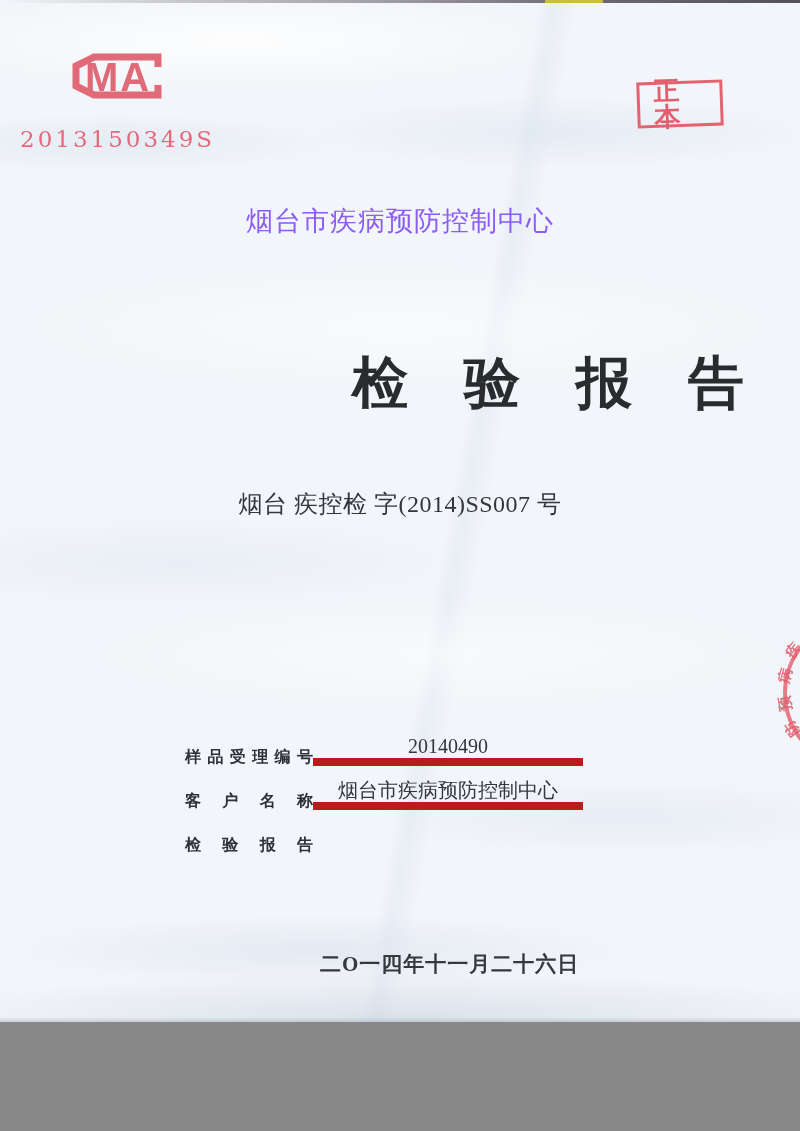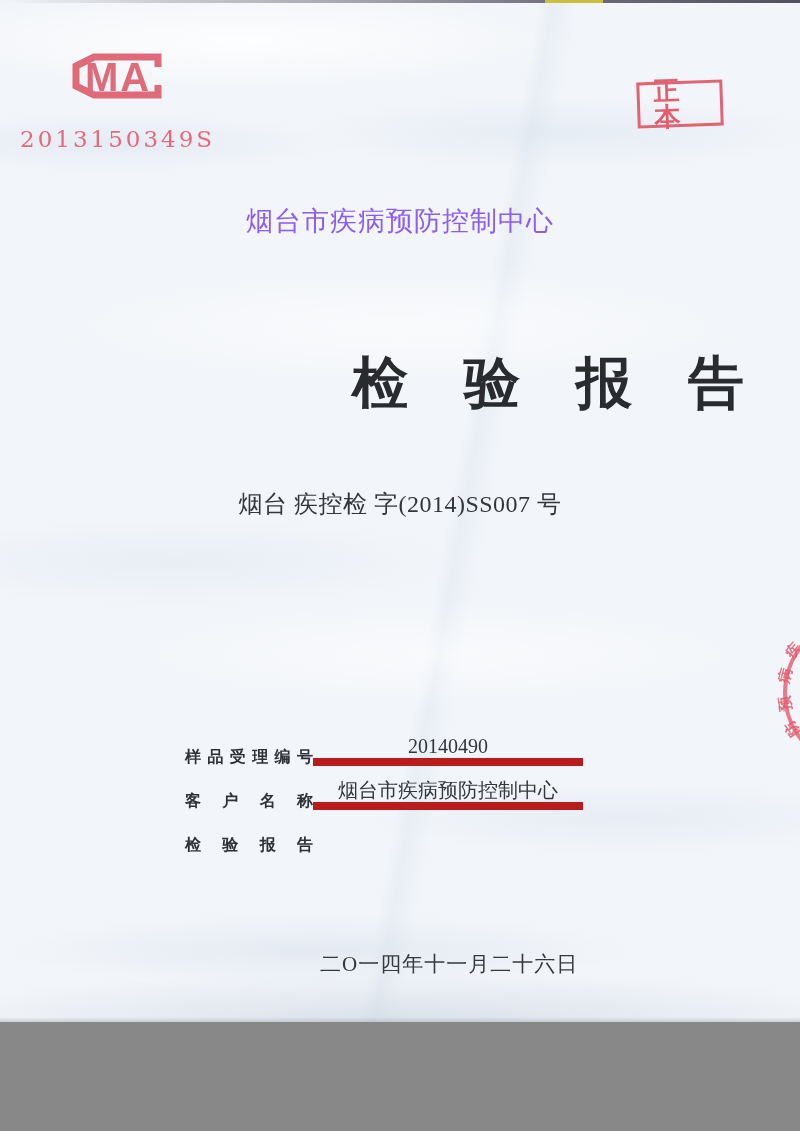--- a/index.html
+++ b/index.html
@@ -89,21 +89,21 @@
   .field-label{
     width:128px;flex:0 0 128px;font-size:16px;font-weight:bold;color:#2e3136;
     text-align:justify;text-align-last:justify;line-height:1.2;
   }
   .field-line{
     flex:1;border-bottom:8px solid #b91c1c;text-align:center;
     font-size:20px;color:#33363b;line-height:24px;white-space:nowrap;
   }
   .report-date{
     position:absolute;left:320px;top:950px;
-    font-size:21px;letter-spacing:1px;color:#35383d;
+    font-size:21px;letter-spacing:1px;color:#35383d;font-weight:bold;
   }
 </style>
 </head>
 <body>
 
 <div class="page">
   <div class="paper-texture"></div>
 
   <div class="scan-edge-top"></div>
   <div class="scan-mark-yellow"></div>

